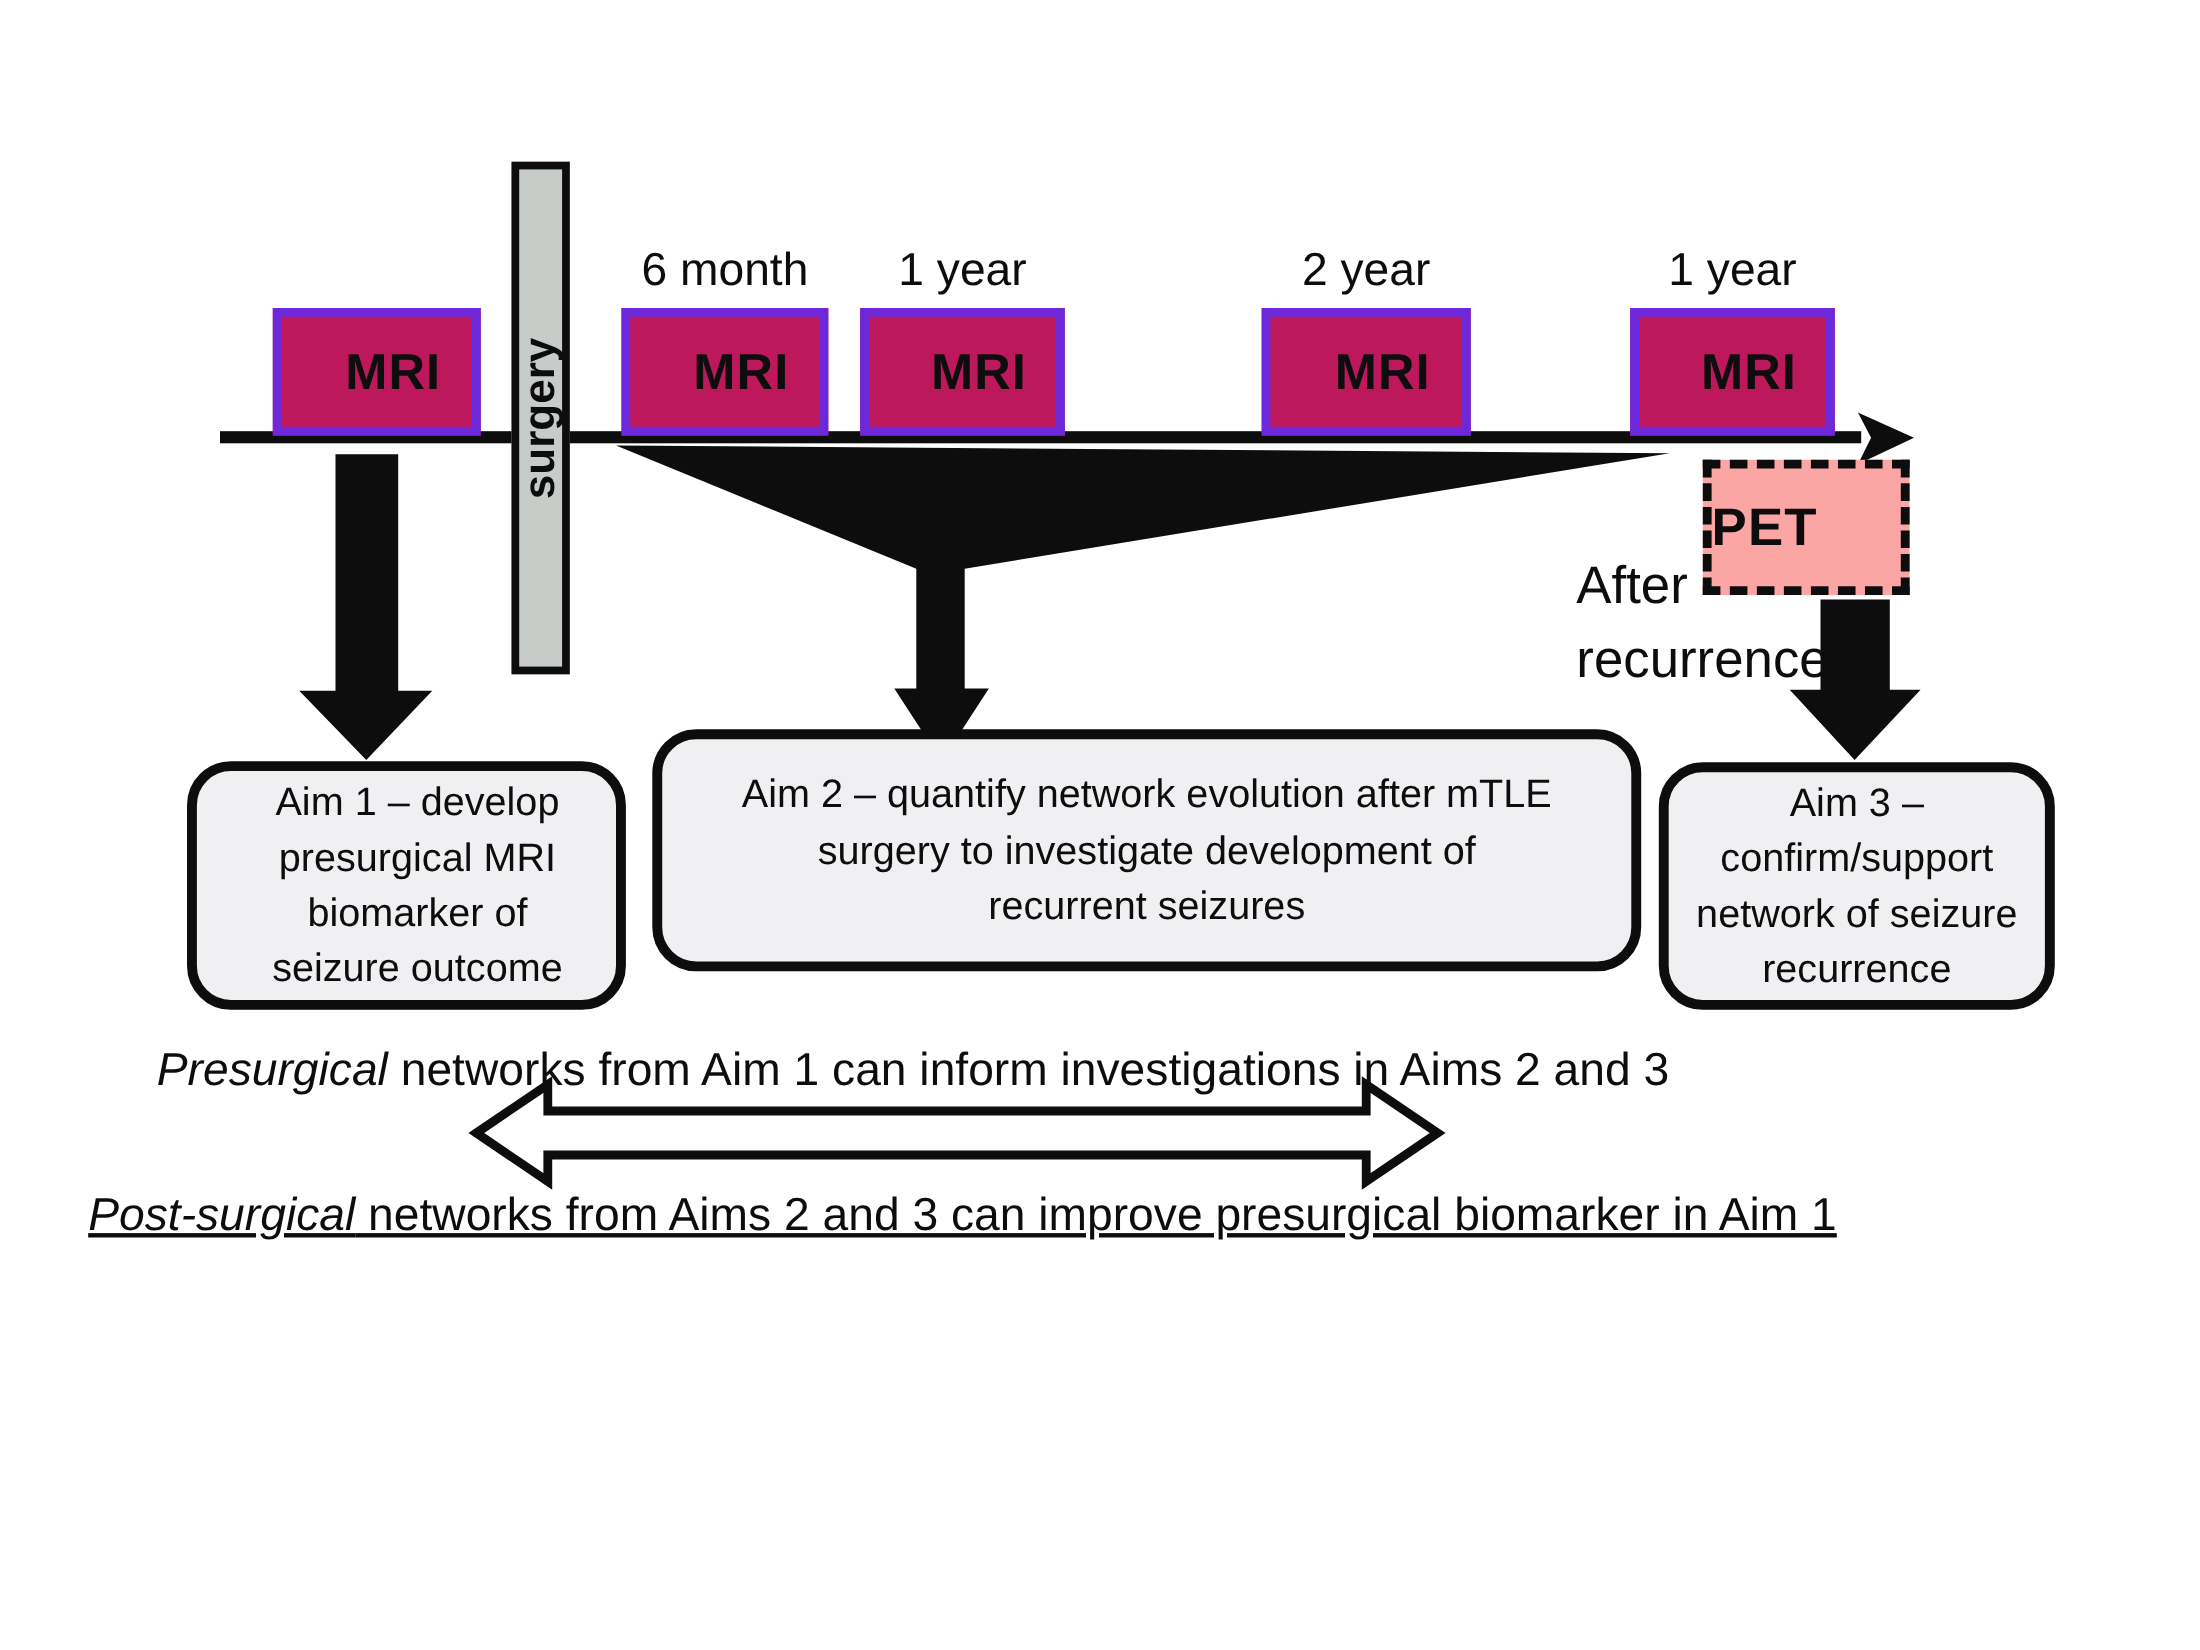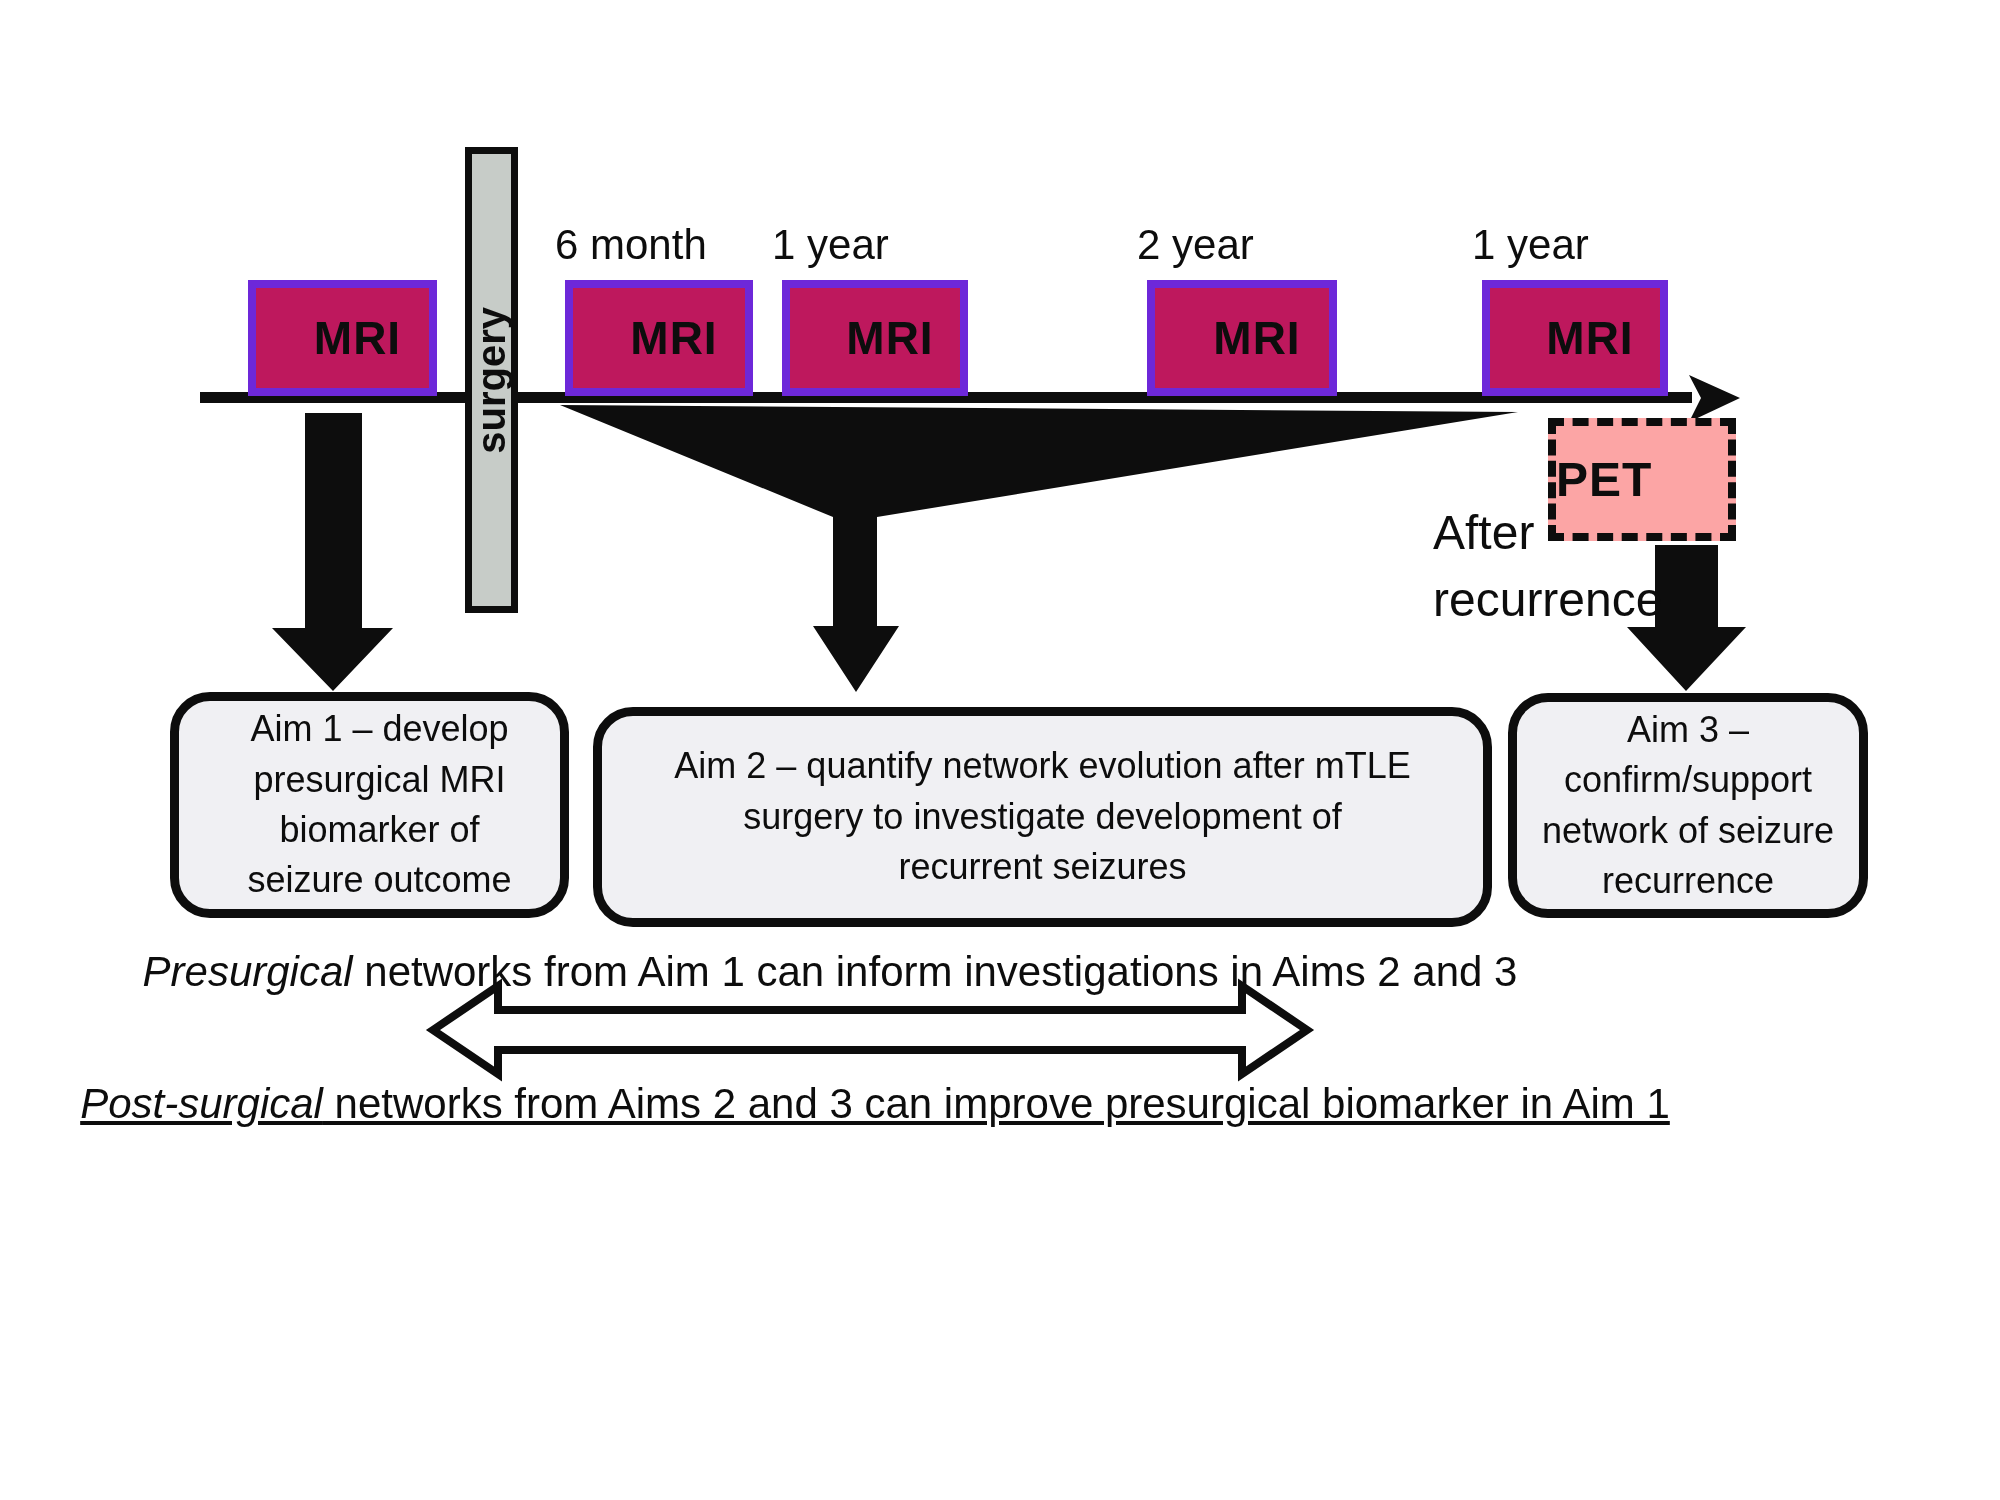--- a/index.html
+++ b/index.html
@@ -14,21 +14,21 @@
     border:8px solid #6d28d9;box-sizing:border-box;z-index:2;
     display:flex;align-items:center;justify-content:center;
     font-weight:bold;font-size:46px;letter-spacing:1px;padding-left:30px;
   }
   .s1{left:248px;width:189px;}
   .s2{left:565px;width:188px;}
   .s3{left:782px;width:186px;}
   .s4{left:1147px;width:190px;}
   .s5{left:1482px;width:186px;}
   .tlabel{
-    position:absolute;top:220px;height:50px;z-index:2;text-align:left;
+    position:absolute;top:220px;height:50px;z-index:2;text-align:center;
     font-size:42px;line-height:50px;
   }
   .t2{left:555px;width:208px;}
   .t3{left:772px;width:206px;}
   .t4{left:1137px;width:210px;}
   .t5{left:1472px;width:206px;}
   
   .surgery{
     position:absolute;left:465px;top:147px;width:53px;height:466px;
     background:#c7ccc8;border:7px solid #0d0d0d;box-sizing:border-box;z-index:3;
@@ -50,21 +50,21 @@
     font-size:48px;line-height:1.4;white-space:pre-line;
   }
   
   .aim{
     position:absolute;background:#f0f0f3;border:9px solid #0d0d0d;border-radius:40px;
     box-sizing:border-box;z-index:2;display:flex;align-items:center;justify-content:center;
     text-align:center;font-size:36px;line-height:1.4;
   }
   .aim .aim-text{white-space:pre-line;}
   .aim1{left:170px;top:692px;width:399px;height:226px;padding-left:20px;}
-  .aim2{left:593px;top:707px;width:899px;height:220px;}
+  .aim2{left:593px;top:663px;width:899px;height:220px;}
   .aim3{left:1508px;top:693px;width:360px;height:225px;padding:0 4px;}
   
   .fb{position:absolute;left:0;z-index:2;text-align:center;font-size:42px;}
   .fb1{top:948px;width:1660px;}
   .fb2{top:1080px;width:1750px;text-decoration:underline;}
 </style>
 </head>
 <body>
 
 <div class="canvas">

